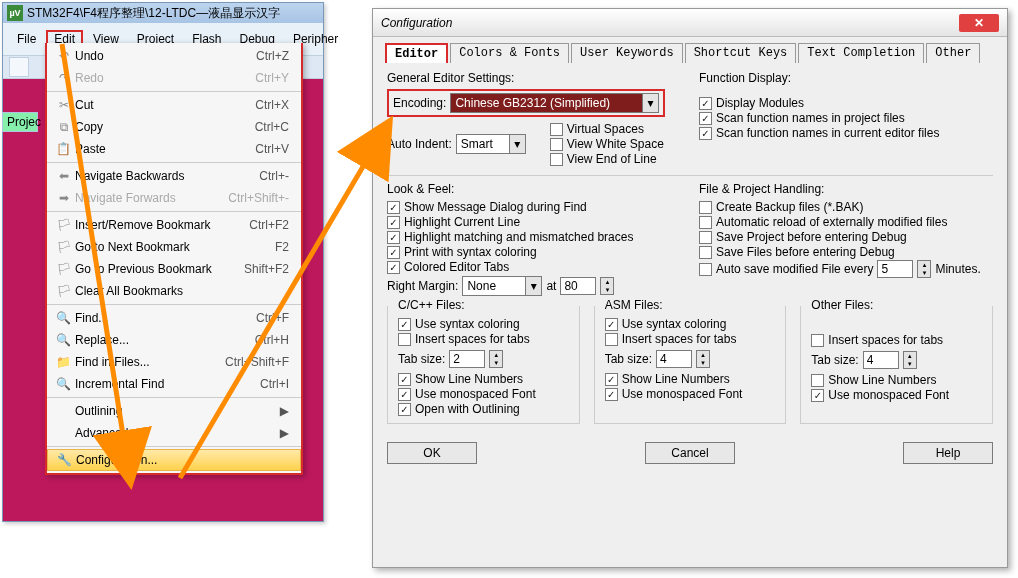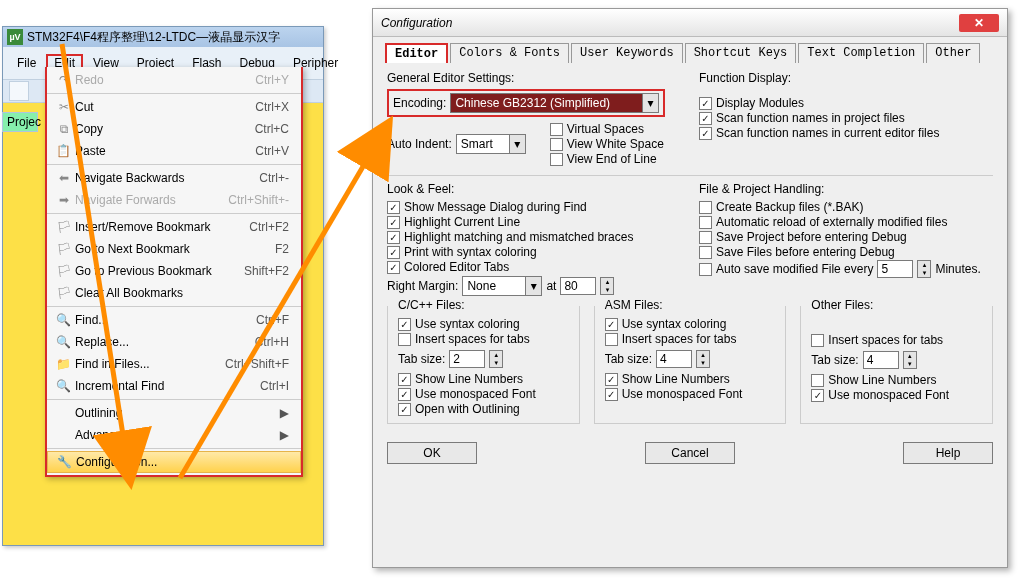--- a/index.html
+++ b/index.html
@@ -1,19 +1,19 @@
 <!DOCTYPE html>
 <html><head>
 <meta charset="utf-8">
 <style>
 * { box-sizing: border-box; margin: 0; padding: 0; font-family: "Microsoft Sans Serif", Arial, sans-serif; font-size: 12px; }
 body { width: 1018px; height: 578px; background: #fff; position: relative; overflow: hidden; }
 
 
-.mainwin { position: absolute; left: 2px; top: 2px; width: 322px; height: 520px; border: 1px solid #7a99b8; background: #fde047; box-shadow: 2px 2px 4px rgba(0,0,0,.2); margin-top: 24px; }
+.mainwin { position: absolute; left: 2px; top: 2px; width: 322px; height: 520px; border: 1px solid #7a99b8; background: #be185d; box-shadow: 2px 2px 4px rgba(0,0,0,.2); }
 .titlebar { height: 20px; background: linear-gradient(#bcd4ee,#a8c4e4); display: flex; align-items: center; padding: 0 4px; }
 .titlebar .vs-icon { width: 16px; height: 16px; background: #3a8a3a; color: #fff; font-size: 9px; font-weight: bold; display: flex; align-items: center; justify-content: center; margin-right: 4px; }
 .titlebar .ttl { flex: 1; overflow: hidden; white-space: nowrap; }
 .menubar { height: 32px; background: #e8f0f8; display: flex; align-items: center; padding-left: 6px; gap: 2px; }
 .menubar span { padding: 2px 8px; cursor: default; }
 .menubar .edit-item { border: 2px solid #d82a2a; padding: 0 6px; }
 .toolbar { height: 24px; border-top: 1px solid #c0d0e0; border-bottom: 1px solid #c0d0e0; display: flex; align-items: center; padding-left: 6px; gap: 4px; background: #dde8f4; }
 .tool-btn { width: 20px; height: 20px; background: #f4f8fc; border: 1px solid #c0d0e0; }
 
 .edit-menu { position: absolute; left: 42px; top: 40px; width: 258px; background: #f6f6f6; border: 2px solid #d82a2a; border-top: none; box-shadow: 2px 2px 6px rgba(0,0,0,.3); }
@@ -85,20 +85,25 @@
     <span>Flash</span>
     <span>Debug</span>
     <span>Peripher</span>
   </div>
   <div class="toolbar">
     <div class="tool-btn"></div>
   </div>
 
   <div class="edit-menu">
     <div class="grp">
+      <div class="mi">
+          <span class="ic">↶</span>
+          <span class="lbl">Undo</span>
+          <span class="sc">Ctrl+Z</span>
+        </div>
       <div class="mi dim">
           <span class="ic">↷</span>
           <span class="lbl">Redo</span>
           <span class="sc">Ctrl+Y</span>
         </div>
     </div>
     <div class="grp">
       <div class="mi">
           <span class="ic">✂</span>
           <span class="lbl">Cut</span>

